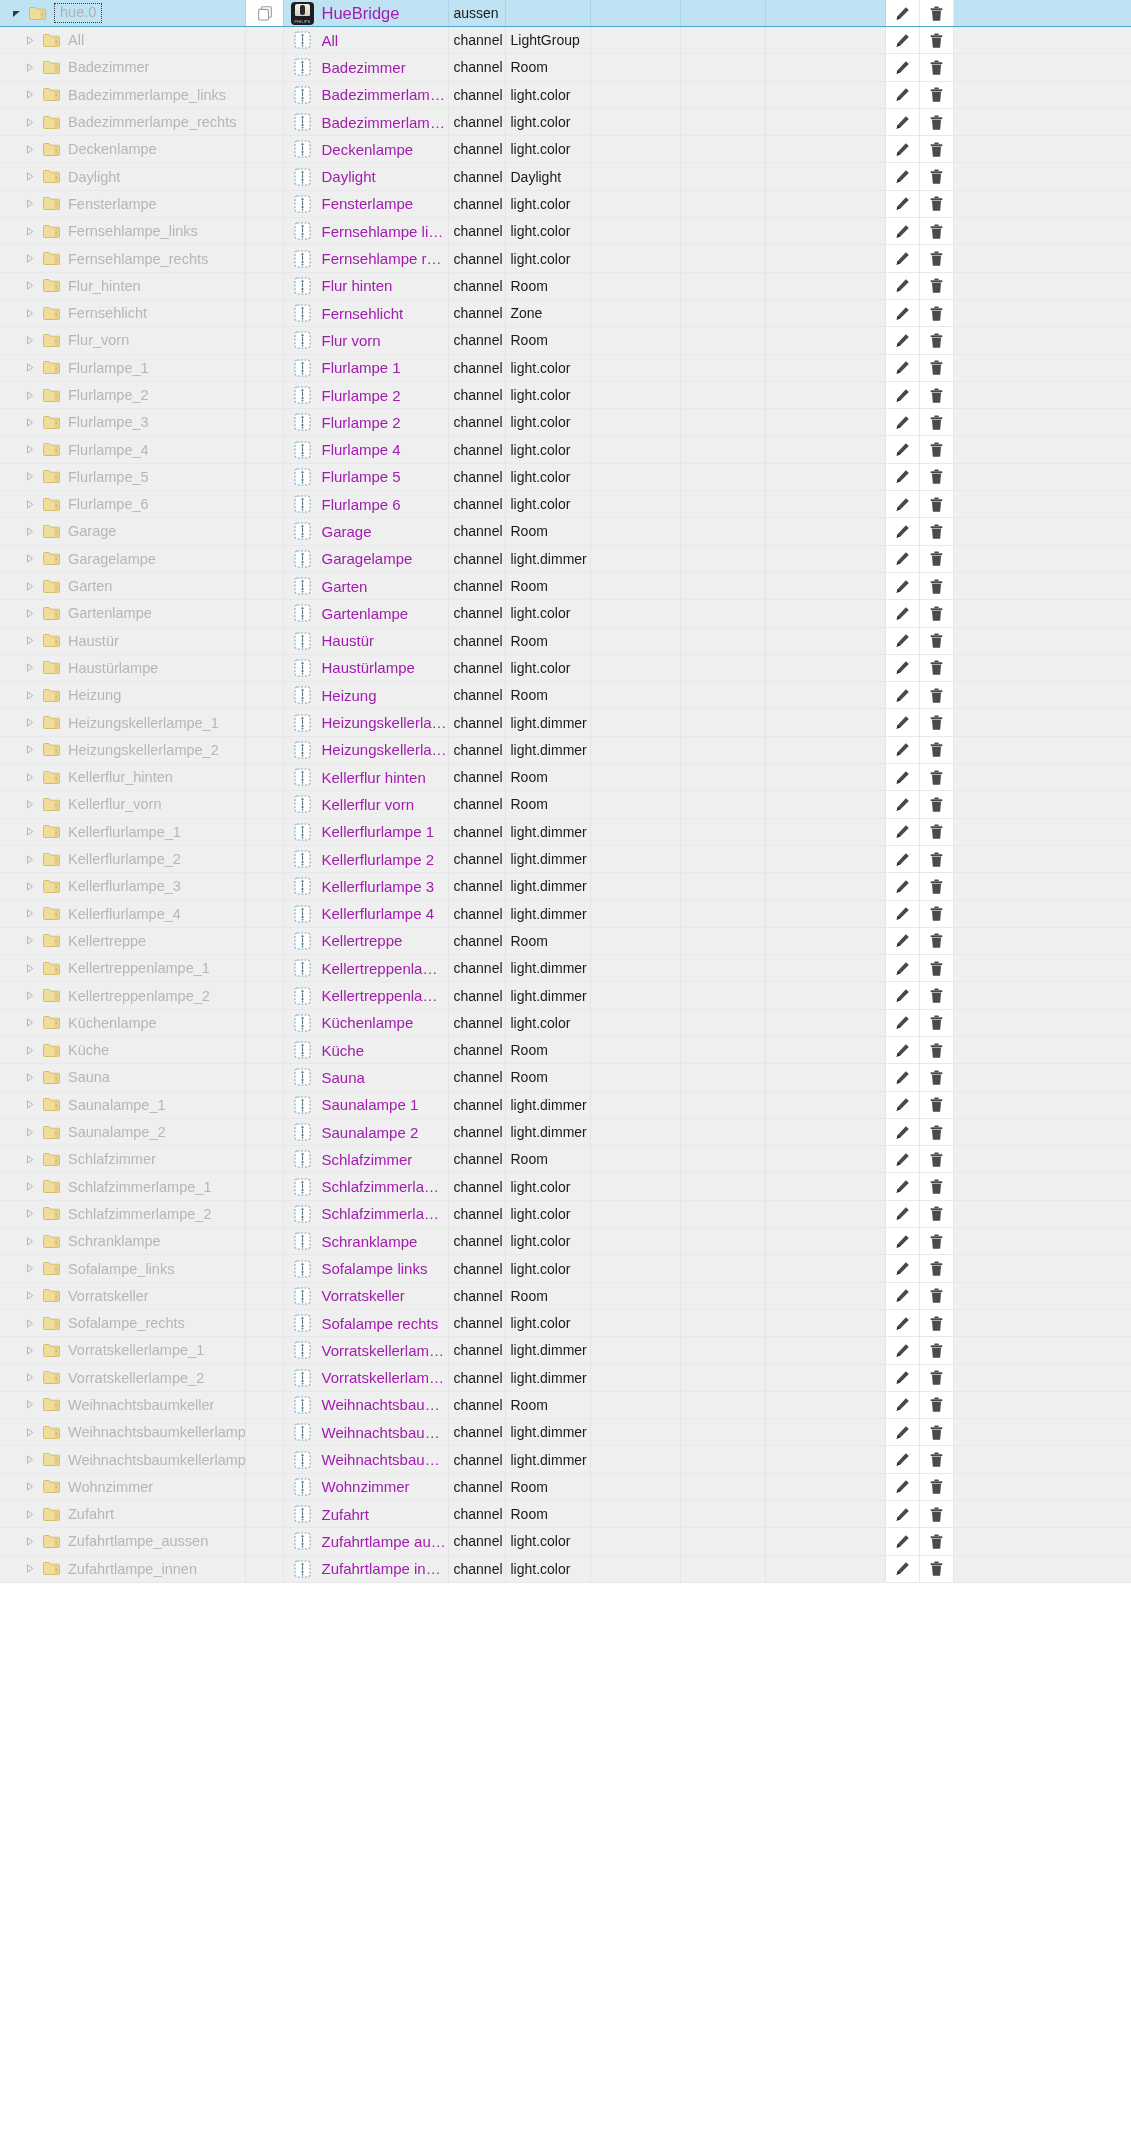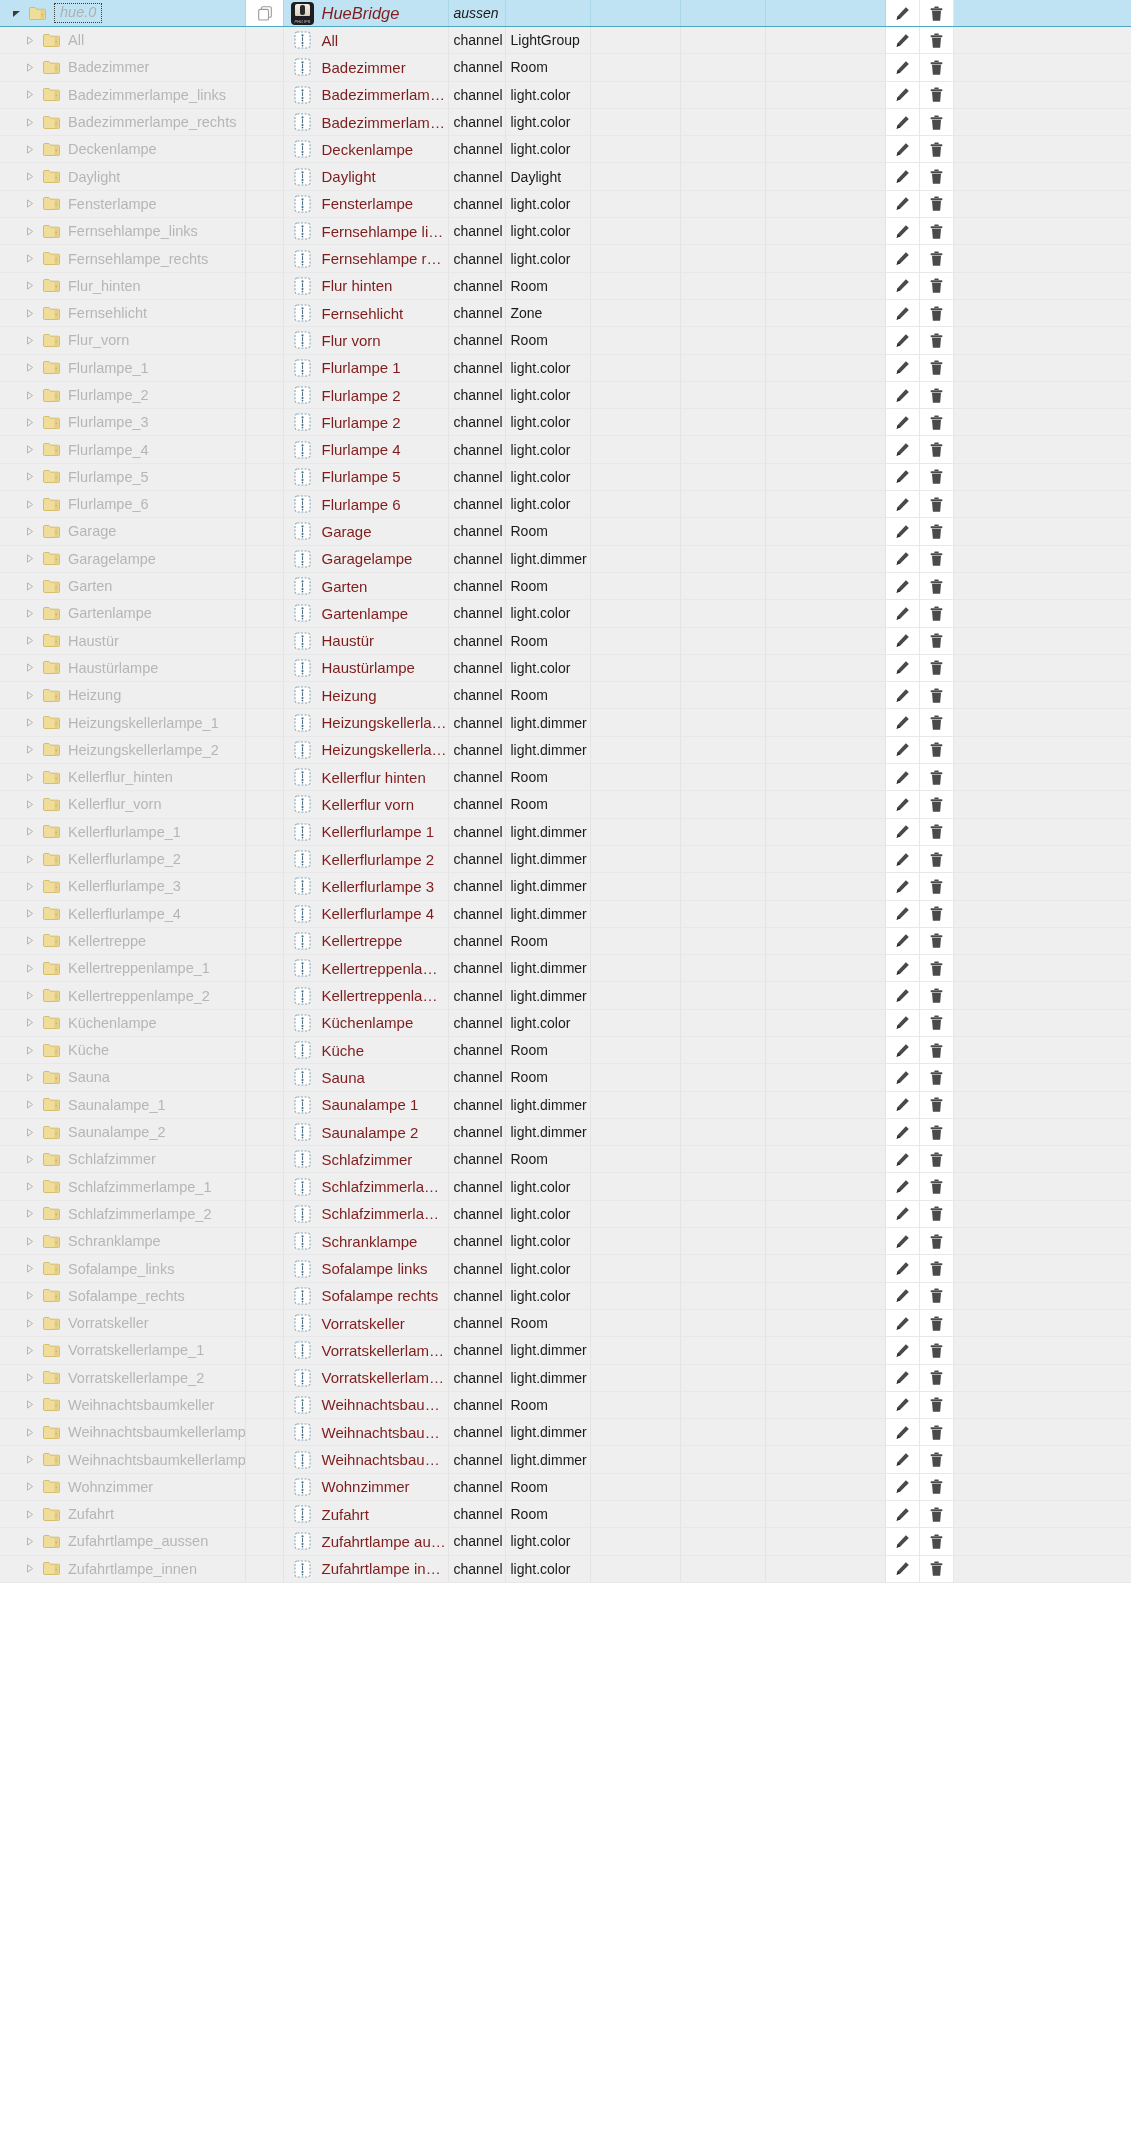--- a/index.html
+++ b/index.html
@@ -46,21 +46,21 @@
     white-space: nowrap;
   }
   .row td.no-right { border-right: none; }
 
   
   .row.selected td {
     background: #bfe3f2;
     border-bottom: 1px solid #4da7c2;
     border-right: 1px solid #a9d6e8;
   }
-  .row.selected { height: 23px; font-style: italic; }
+  .row.selected { height: 23px; }
   .row.selected td.white-cell {
     background: #ffffff;
     border-right: 1px solid #a9d6e8;
   }
 
   
   .tree-cell {
     padding-left: 6px !important;
   }
   .tree-inner {
@@ -127,21 +127,21 @@
   .type-ico {
     width: 24px;
     flex: 0 0 24px;
     display: flex;
     align-items: center;
     justify-content: center;
   }
   .name-text {
     padding-left: 7px;
     font-size: 15px;
-    color: #7f1d1d;
+    color: #a21caf;
     overflow: hidden;
     white-space: nowrap;
     text-overflow: ellipsis;
   }
   .name-text.big {
     font-size: 16.5px;
   }
 
   
   .txt {
@@ -3015,99 +3015,99 @@
                 <path d="M1.5 0.9 L6.6 4.5 L1.5 8.1 Z" fill="none" stroke="#b4b4b4" stroke-width="1"></path>
               </svg>
         </span>
         <span class="folder-ico">
           <svg width="17" height="15" viewBox="0 0 17 15">
             <path d="M0.5 2.5 A1 1 0 0 1 1.5 1.5 H6 L7.6 3.2 H15.5 A1 1 0 0 1 16.5 4.2 V12.5 A1 1 0 0 1 15.5 13.5 H1.5 A1 1 0 0 1 0.5 12.5 Z" fill="#f0dd9a" stroke="#cbb35e" stroke-width="0.8"></path>
             <path d="M11.6 3.4 H14.6 A0.8 0.8 0 0 1 15.4 4.2 V12.6 A0.8 0.8 0 0 1 14.6 13.4 H11.6 Z" fill="#e4cd84"></path>
             <circle cx="13.1" cy="8.4" r="0.75" fill="#c9ad58"></circle>
           </svg>
         </span>
+        <span class="tree-label">Vorratskeller</span>
+      </div>
+    </td>
+    <td class="copy-cell"></td>
+    <td class="name-cell">
+      <div class="name-inner">
+        <span class="type-ico">
+          <svg width="17" height="18" viewBox="0 0 17 18">
+            <rect x="1" y="1" width="15" height="16" rx="2.4" fill="#ffffff" stroke="#7fa7bd" stroke-width="1.1" stroke-dasharray="2 1.6"></rect>
+            <circle cx="8.5" cy="4.4" r="1.05" fill="#4a6f85"></circle>
+            <rect x="7.95" y="6.1" width="1.1" height="4.1" rx="0.55" fill="#4a6f85"></rect>
+            <circle cx="8.5" cy="12.1" r="1.05" fill="#4a6f85"></circle>
+            <circle cx="8.5" cy="14.6" r="0.85" fill="#4a6f85"></circle>
+          </svg>
+        </span>
+        <span class="name-text">Vorratskeller</span>
+      </div>
+    </td>
+    <td class="txt">channel</td>
+    <td class="txt">Room</td>
+    <td class="txt"></td>
+    <td class="txt"></td>
+    <td class="txt"></td>
+    <td class="act-cell">
+      <span class="act-btn">
+        <svg width="15" height="15" viewBox="0 0 15 15">
+          <path d="M10.9 1.2 L13.8 4.1 L5.3 12.6 L1.6 13.7 L2.7 10.0 Z" fill="#4a4a4a"></path>
+          <path d="M2.7 10.0 L5.3 12.6 L1.6 13.7 Z" fill="#2e2e2e"></path>
+        </svg>
+      </span>
+    </td>
+    <td class="act-cell">
+      <span class="act-btn">
+        <svg width="13" height="15" viewBox="0 0 13 15">
+          <rect x="4.3" y="0.4" width="4.4" height="1.7" rx="0.6" fill="#4a4a4a"></rect>
+          <rect x="0.6" y="2.3" width="11.8" height="1.9" rx="0.7" fill="#4a4a4a"></rect>
+          <path d="M2.0 4.8 H11.0 L10.2 14.2 A0.7 0.7 0 0 1 9.5 14.8 H3.5 A0.7 0.7 0 0 1 2.8 14.2 Z" fill="#4a4a4a"></path>
+        </svg>
+      </span>
+    </td>
+    <td class="tail-cell no-right"></td>
+  </tr>
+
+  <tr class="row">
+    <td class="tree-cell">
+      <div class="tree-inner">
+        <span class="indent-1"></span>
+        <span class="twisty">
+          <svg width="8" height="9" viewBox="0 0 8 9">
+                <path d="M1.5 0.9 L6.6 4.5 L1.5 8.1 Z" fill="none" stroke="#b4b4b4" stroke-width="1"></path>
+              </svg>
+        </span>
+        <span class="folder-ico">
+          <svg width="17" height="15" viewBox="0 0 17 15">
+            <path d="M0.5 2.5 A1 1 0 0 1 1.5 1.5 H6 L7.6 3.2 H15.5 A1 1 0 0 1 16.5 4.2 V12.5 A1 1 0 0 1 15.5 13.5 H1.5 A1 1 0 0 1 0.5 12.5 Z" fill="#f0dd9a" stroke="#cbb35e" stroke-width="0.8"></path>
+            <path d="M11.6 3.4 H14.6 A0.8 0.8 0 0 1 15.4 4.2 V12.6 A0.8 0.8 0 0 1 14.6 13.4 H11.6 Z" fill="#e4cd84"></path>
+            <circle cx="13.1" cy="8.4" r="0.75" fill="#c9ad58"></circle>
+          </svg>
+        </span>
         <span class="tree-label">Sofalampe_rechts</span>
       </div>
     </td>
     <td class="copy-cell"></td>
     <td class="name-cell">
       <div class="name-inner">
         <span class="type-ico">
           <svg width="17" height="18" viewBox="0 0 17 18">
             <rect x="1" y="1" width="15" height="16" rx="2.4" fill="#ffffff" stroke="#7fa7bd" stroke-width="1.1" stroke-dasharray="2 1.6"></rect>
             <circle cx="8.5" cy="4.4" r="1.05" fill="#4a6f85"></circle>
             <rect x="7.95" y="6.1" width="1.1" height="4.1" rx="0.55" fill="#4a6f85"></rect>
             <circle cx="8.5" cy="12.1" r="1.05" fill="#4a6f85"></circle>
             <circle cx="8.5" cy="14.6" r="0.85" fill="#4a6f85"></circle>
           </svg>
         </span>
         <span class="name-text">Sofalampe rechts</span>
       </div>
     </td>
     <td class="txt">channel</td>
     <td class="txt">light.color</td>
-    <td class="txt"></td>
-    <td class="txt"></td>
-    <td class="txt"></td>
-    <td class="act-cell">
-      <span class="act-btn">
-        <svg width="15" height="15" viewBox="0 0 15 15">
-          <path d="M10.9 1.2 L13.8 4.1 L5.3 12.6 L1.6 13.7 L2.7 10.0 Z" fill="#4a4a4a"></path>
-          <path d="M2.7 10.0 L5.3 12.6 L1.6 13.7 Z" fill="#2e2e2e"></path>
-        </svg>
-      </span>
-    </td>
-    <td class="act-cell">
-      <span class="act-btn">
-        <svg width="13" height="15" viewBox="0 0 13 15">
-          <rect x="4.3" y="0.4" width="4.4" height="1.7" rx="0.6" fill="#4a4a4a"></rect>
-          <rect x="0.6" y="2.3" width="11.8" height="1.9" rx="0.7" fill="#4a4a4a"></rect>
-          <path d="M2.0 4.8 H11.0 L10.2 14.2 A0.7 0.7 0 0 1 9.5 14.8 H3.5 A0.7 0.7 0 0 1 2.8 14.2 Z" fill="#4a4a4a"></path>
-        </svg>
-      </span>
-    </td>
-    <td class="tail-cell no-right"></td>
-  </tr>
-
-  <tr class="row">
-    <td class="tree-cell">
-      <div class="tree-inner">
-        <span class="indent-1"></span>
-        <span class="twisty">
-          <svg width="8" height="9" viewBox="0 0 8 9">
-                <path d="M1.5 0.9 L6.6 4.5 L1.5 8.1 Z" fill="none" stroke="#b4b4b4" stroke-width="1"></path>
-              </svg>
-        </span>
-        <span class="folder-ico">
-          <svg width="17" height="15" viewBox="0 0 17 15">
-            <path d="M0.5 2.5 A1 1 0 0 1 1.5 1.5 H6 L7.6 3.2 H15.5 A1 1 0 0 1 16.5 4.2 V12.5 A1 1 0 0 1 15.5 13.5 H1.5 A1 1 0 0 1 0.5 12.5 Z" fill="#f0dd9a" stroke="#cbb35e" stroke-width="0.8"></path>
-            <path d="M11.6 3.4 H14.6 A0.8 0.8 0 0 1 15.4 4.2 V12.6 A0.8 0.8 0 0 1 14.6 13.4 H11.6 Z" fill="#e4cd84"></path>
-            <circle cx="13.1" cy="8.4" r="0.75" fill="#c9ad58"></circle>
-          </svg>
-        </span>
-        <span class="tree-label">Vorratskeller</span>
-      </div>
-    </td>
-    <td class="copy-cell"></td>
-    <td class="name-cell">
-      <div class="name-inner">
-        <span class="type-ico">
-          <svg width="17" height="18" viewBox="0 0 17 18">
-            <rect x="1" y="1" width="15" height="16" rx="2.4" fill="#ffffff" stroke="#7fa7bd" stroke-width="1.1" stroke-dasharray="2 1.6"></rect>
-            <circle cx="8.5" cy="4.4" r="1.05" fill="#4a6f85"></circle>
-            <rect x="7.95" y="6.1" width="1.1" height="4.1" rx="0.55" fill="#4a6f85"></rect>
-            <circle cx="8.5" cy="12.1" r="1.05" fill="#4a6f85"></circle>
-            <circle cx="8.5" cy="14.6" r="0.85" fill="#4a6f85"></circle>
-          </svg>
-        </span>
-        <span class="name-text">Vorratskeller</span>
-      </div>
-    </td>
-    <td class="txt">channel</td>
-    <td class="txt">Room</td>
     <td class="txt"></td>
     <td class="txt"></td>
     <td class="txt"></td>
     <td class="act-cell">
       <span class="act-btn">
         <svg width="15" height="15" viewBox="0 0 15 15">
           <path d="M10.9 1.2 L13.8 4.1 L5.3 12.6 L1.6 13.7 L2.7 10.0 Z" fill="#4a4a4a"></path>
           <path d="M2.7 10.0 L5.3 12.6 L1.6 13.7 Z" fill="#2e2e2e"></path>
         </svg>
       </span>

